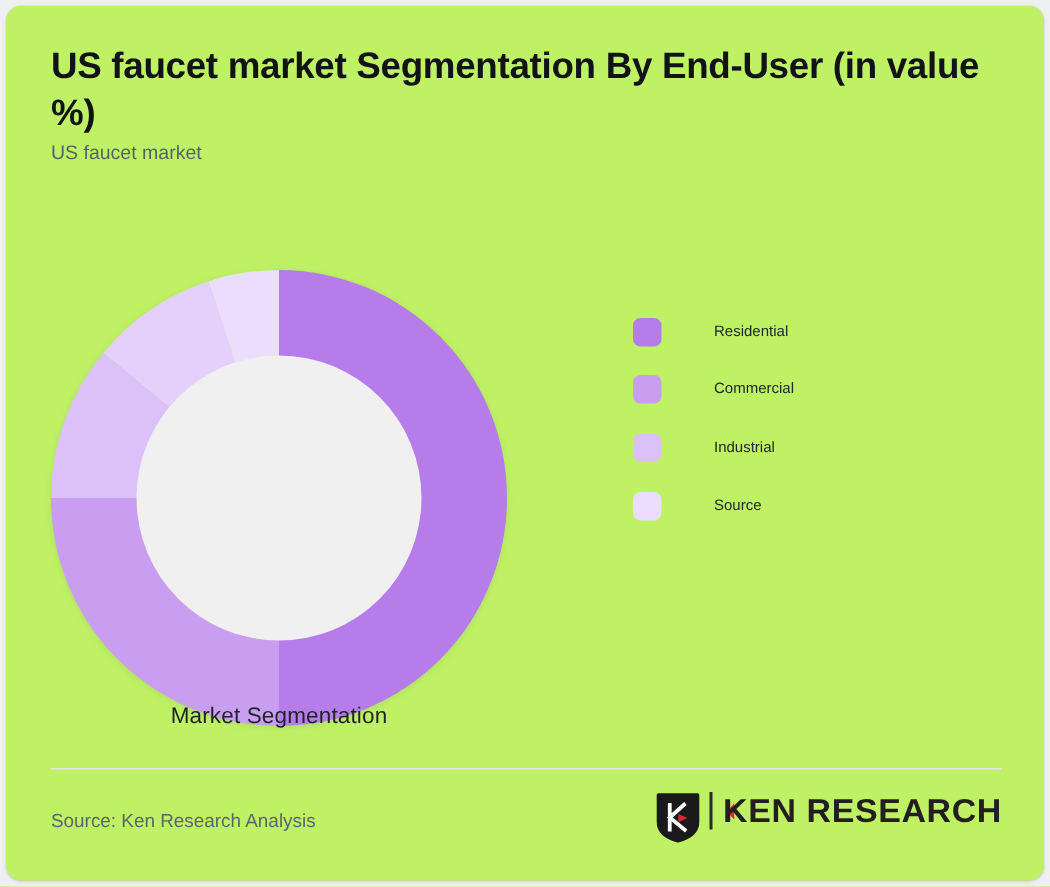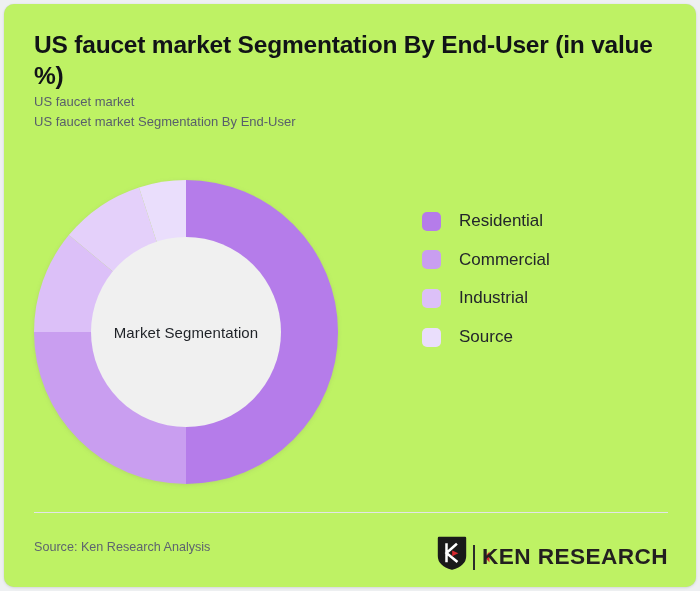--- a/index.html
+++ b/index.html
@@ -75,21 +75,21 @@
     height: 308px;
     filter: drop-shadow(0 1px 2px rgba(90,60,130,0.13));
   }
   .donut-hole-label {
     position: absolute;
     left: 0;
     top: 0;
     width: 308px;
     height: 308px;
     display: flex;
-    align-items: center;
+    align-items: flex-end;
     justify-content: center;
     pointer-events: none;
   }
   .donut-hole-label span {
     font-size: 15px;
     color: #1f2227;
     letter-spacing: 0.1px;
   }
 
   
@@ -104,22 +104,22 @@
     align-items: center;
     height: 38.6px;
   }
   .legend-swatch {
     width: 19px;
     height: 19px;
     border-radius: 5px;
     flex: 0 0 auto;
   }
   .legend-label {
-    margin-left: 18px;
-    font-size: 17px;
+    margin-left: 35px;
+    font-size: 10px;
     color: #23262b;
     white-space: nowrap;
   }
 
   
   .divider {
     position: absolute;
     left: 30px;
     top: 508px;
     width: 634px;
@@ -138,42 +138,41 @@
     left: 0;
     top: 12px;
     font-size: 12.6px;
     color: #5d646f;
   }
   .logo {
     position: absolute;
     right: 0;
     top: 0;
     display: flex;
-    align-items: flex-end;
+    align-items: flex-start;
     height: 42px;
   }
   .logo-mark { display: block; }
   .logo-bar {
     width: 2px;
     height: 25px;
     background: #2b2b2b;
     margin: 0 7px 0 6px;
   }
   .logo-text { display: block; }
 </style>
 </head>
 <body>
 
 <div class="card">
 
   <div class="header">
     <h1 class="chart-title">US faucet market Segmentation By End-User (in value %)</h1>
     <div class="subtitles">
       <div class="subtitle">US faucet market</div>
-      <div class="subtitle">US faucet market Segmentation By End-User</div>
     </div>
   </div>
 
   <div class="plot">
 
     <div class="donut-wrap">
       <svg class="donut" viewBox="0 0 308 308">
         <g id="donut-slices">
             <path d="M 154 154 L 154.00 2.00 A 152 152 0 0 1 154.00 306.00 Z" fill="#b57cea"></path>
             <path d="M 154 154 L 154.00 306.00 A 152 152 0 0 1 2.00 154.00 Z" fill="#c99ef0"></path>

